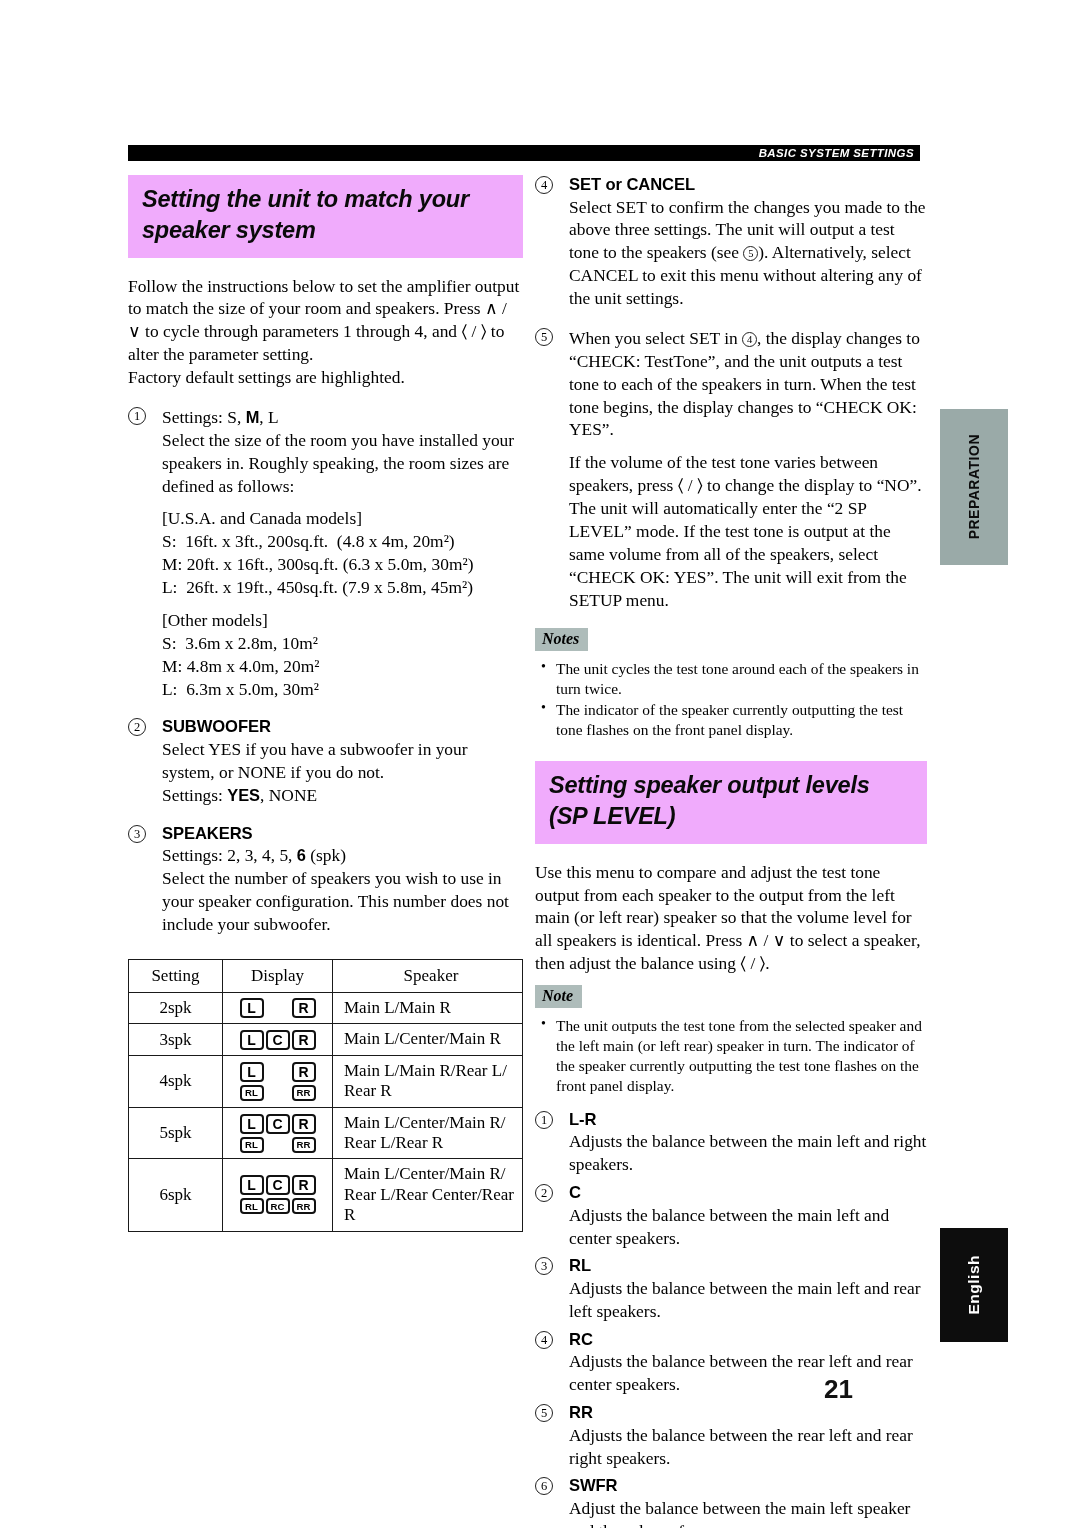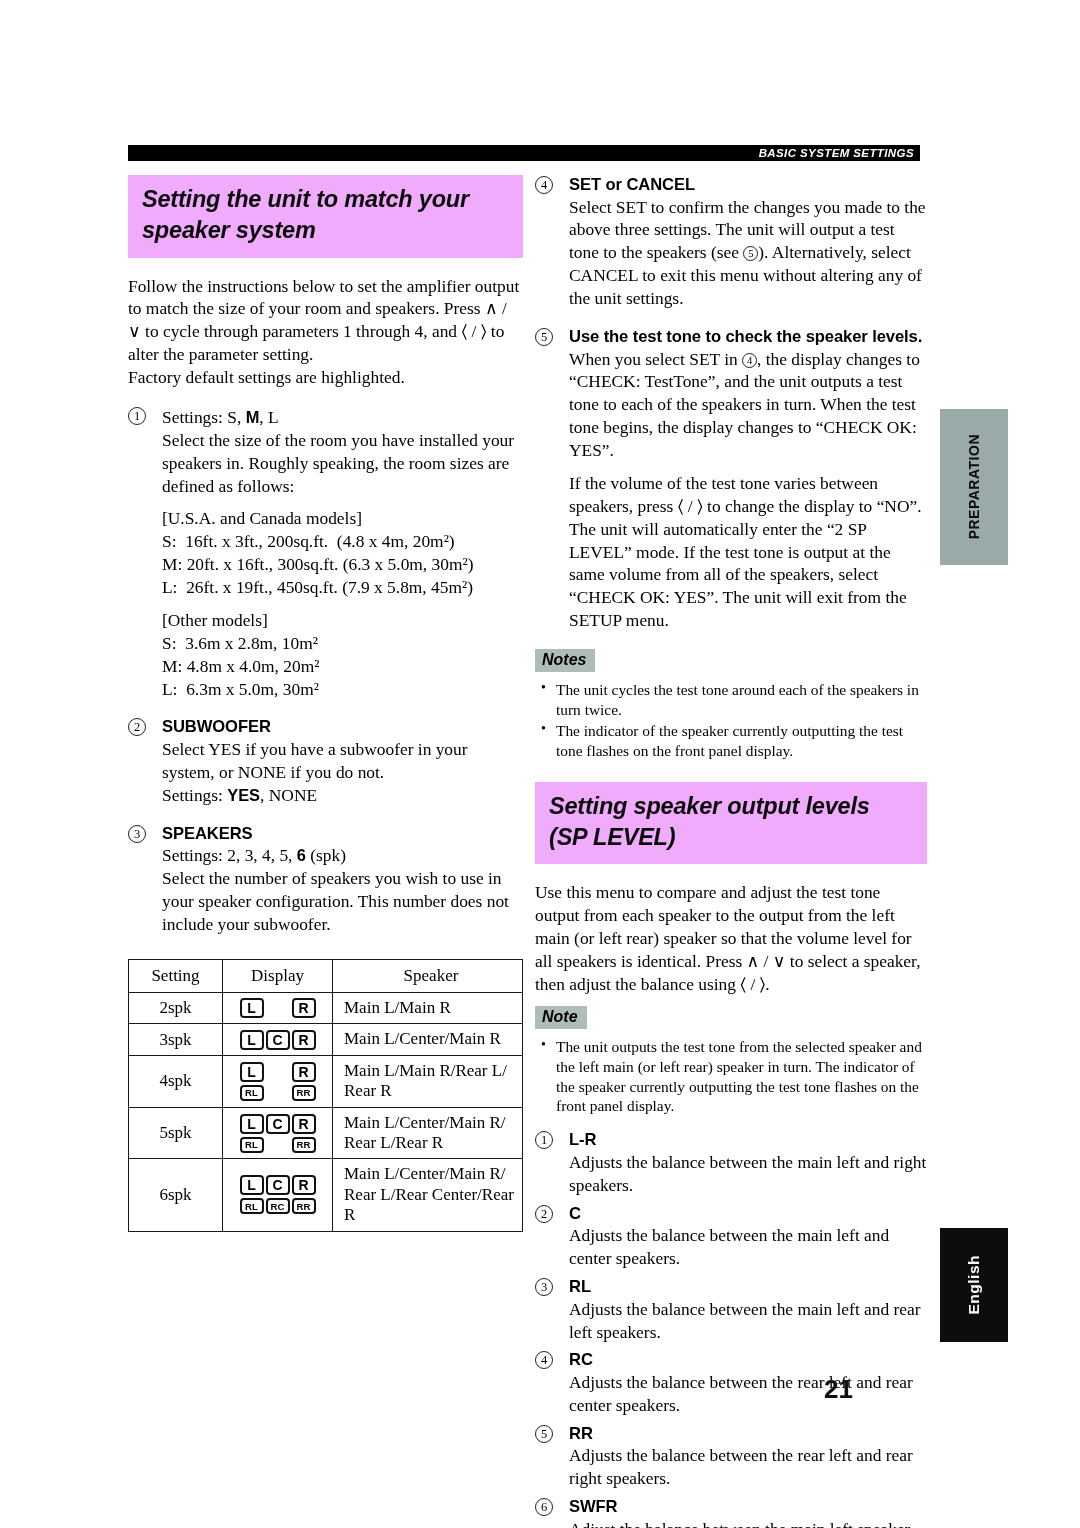--- a/index.html
+++ b/index.html
@@ -80,21 +80,21 @@
 
   b.sans{ font-family:"Liberation Sans", sans-serif; font-weight:bold; font-size:16.4px; }
 
   
   .mono-line{ font-size:17.4px; line-height:1.315; white-space:pre; }
 
   
   .note-tag{
     display:inline-block;
     background:#aebcba;
-    font-family:Liberation Sans, sans-serif;
+    font-family:Liberation Serif, serif;
     font-weight:bold; font-style:italic;
     font-size:16px; color:#000;
     padding:2px 9px 3px 7px;
     margin-bottom:4px;
   }
   .bullets{ margin:4px; padding:0; list-style:none; }
   .bullets li{
     position:relative; padding-left:17px;
     font-size:15.4px; line-height:1.295;
     margin-bottom:1px;
@@ -330,21 +330,20 @@
     <div class="item">
       <span class="num">4</span>
       <p class="item-title">SET or CANCEL</p>
       <p class="item-body"><span>Select SET to confirm the changes you made to the above three settings. The unit will output a test tone to the speakers (see </span><span class="inline-num">5</span><span>). Alternatively, select CANCEL to exit this menu without altering any of the unit settings.</span></p>
     </div>
 
     <div class="gap-m"></div>
 
     <div class="item">
       <span class="num">5</span>
-      <p class="item-title">Use the test tone to check the speaker levels.</p>
       <p class="item-body"><span>When you select SET in </span><span class="inline-num">4</span><span>, the display changes to “CHECK: TestTone”, and the unit outputs a test tone to each of the speakers in turn. When the test tone begins, the display changes to “CHECK OK: YES”.</span></p>
       <div class="gap-s"></div>
       <p class="item-body">If the volume of the test tone varies between speakers, press 〈 / 〉 to change the display to “NO”. The unit will automatically enter the “2 SP LEVEL” mode. If the test tone is output at the same volume from all of the speakers, select “CHECK OK: YES”. The unit will exit from the SETUP menu.</p>
     </div>
 
     <div class="gap-m"></div>
 
     <div>
       <span class="note-tag">Notes</span>
       <ul class="bullets" id="notes-list">

